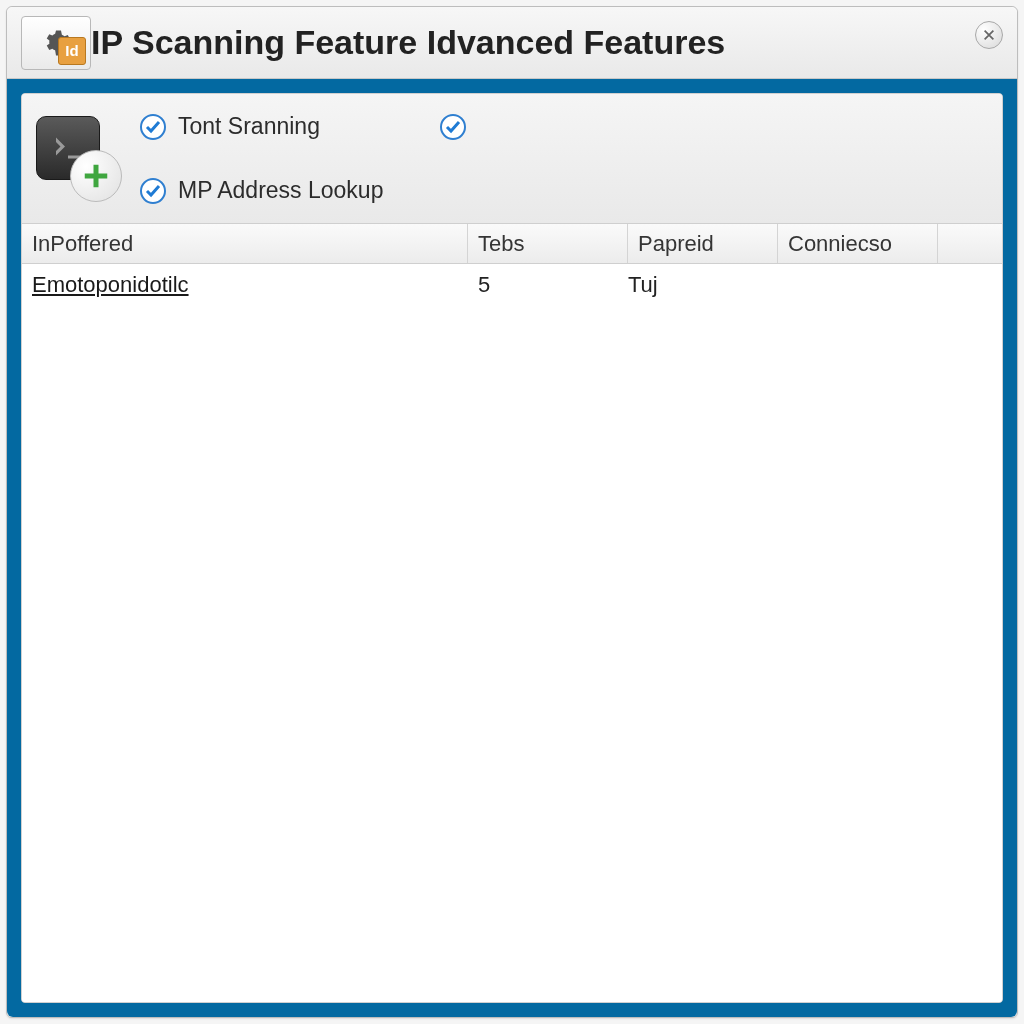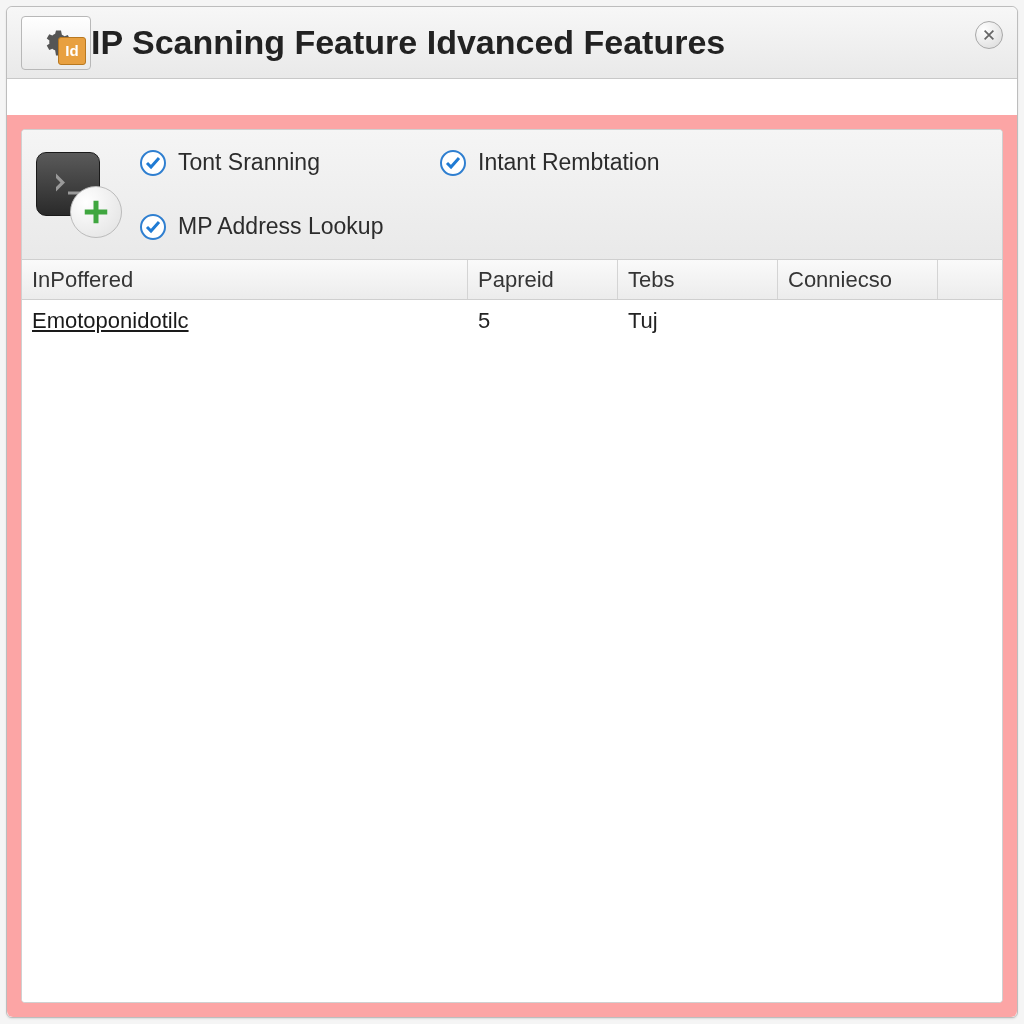--- a/index.html
+++ b/index.html
@@ -70,23 +70,22 @@
     display: flex; align-items: center; justify-content: center;
     cursor: pointer;
     color: #555;
     font-size: 16px;
   }
   .content {
     flex: 1;
     padding: 14px;
     display: flex;
     flex-direction: column;
-    background: #fca5a5;
+    background: #0369a1;
     border-radius: 0 0 6px 6px;
-    margin-top: 36px;
   }
   .inner-panel {
     flex: 1;
     background: #fff;
     border: 1px solid #d0d0d0;
     border-radius: 4px;
     display: flex;
     flex-direction: column;
     overflow: hidden;
   }
@@ -280,38 +279,37 @@
                 </svg>
             </span>
             <span>Tont Sranning</span>
           </label>
           <label class="cb-item">
             <span class="cb-box">
               <svg viewBox="0 0 16 16">
                   <path fill="none" stroke="#1f7bd4" stroke-width="3" d="M2 8l4 4 8-9"></path>
                 </svg>
             </span>
-            <span>Intant Rembtation</span>
           </label>
           <label class="cb-item">
             <span class="cb-box">
               <svg viewBox="0 0 16 16">
                   <path fill="none" stroke="#1f7bd4" stroke-width="3" d="M2 8l4 4 8-9"></path>
                 </svg>
             </span>
             <span>MP Address Lookup</span>
           </label>
         </div>
       </div>
 
       <div class="table-area">
         <div class="table-headers">
           <div class="th c0">InPoffered</div>
+          <div class="th c2">Tebs</div>
           <div class="th c1">Papreid</div>
-          <div class="th c2">Tebs</div>
           <div class="th c3">Conniecso</div>
           <div class="th c4"></div>
         </div>
         <div class="table-body">
           <div class="tr">
             <div class="td c0"><a>Emotoponidotilc</a></div>
             <div class="td c1">5</div>
             <div class="td c3">Tuj</div>
           </div>
         </div>

